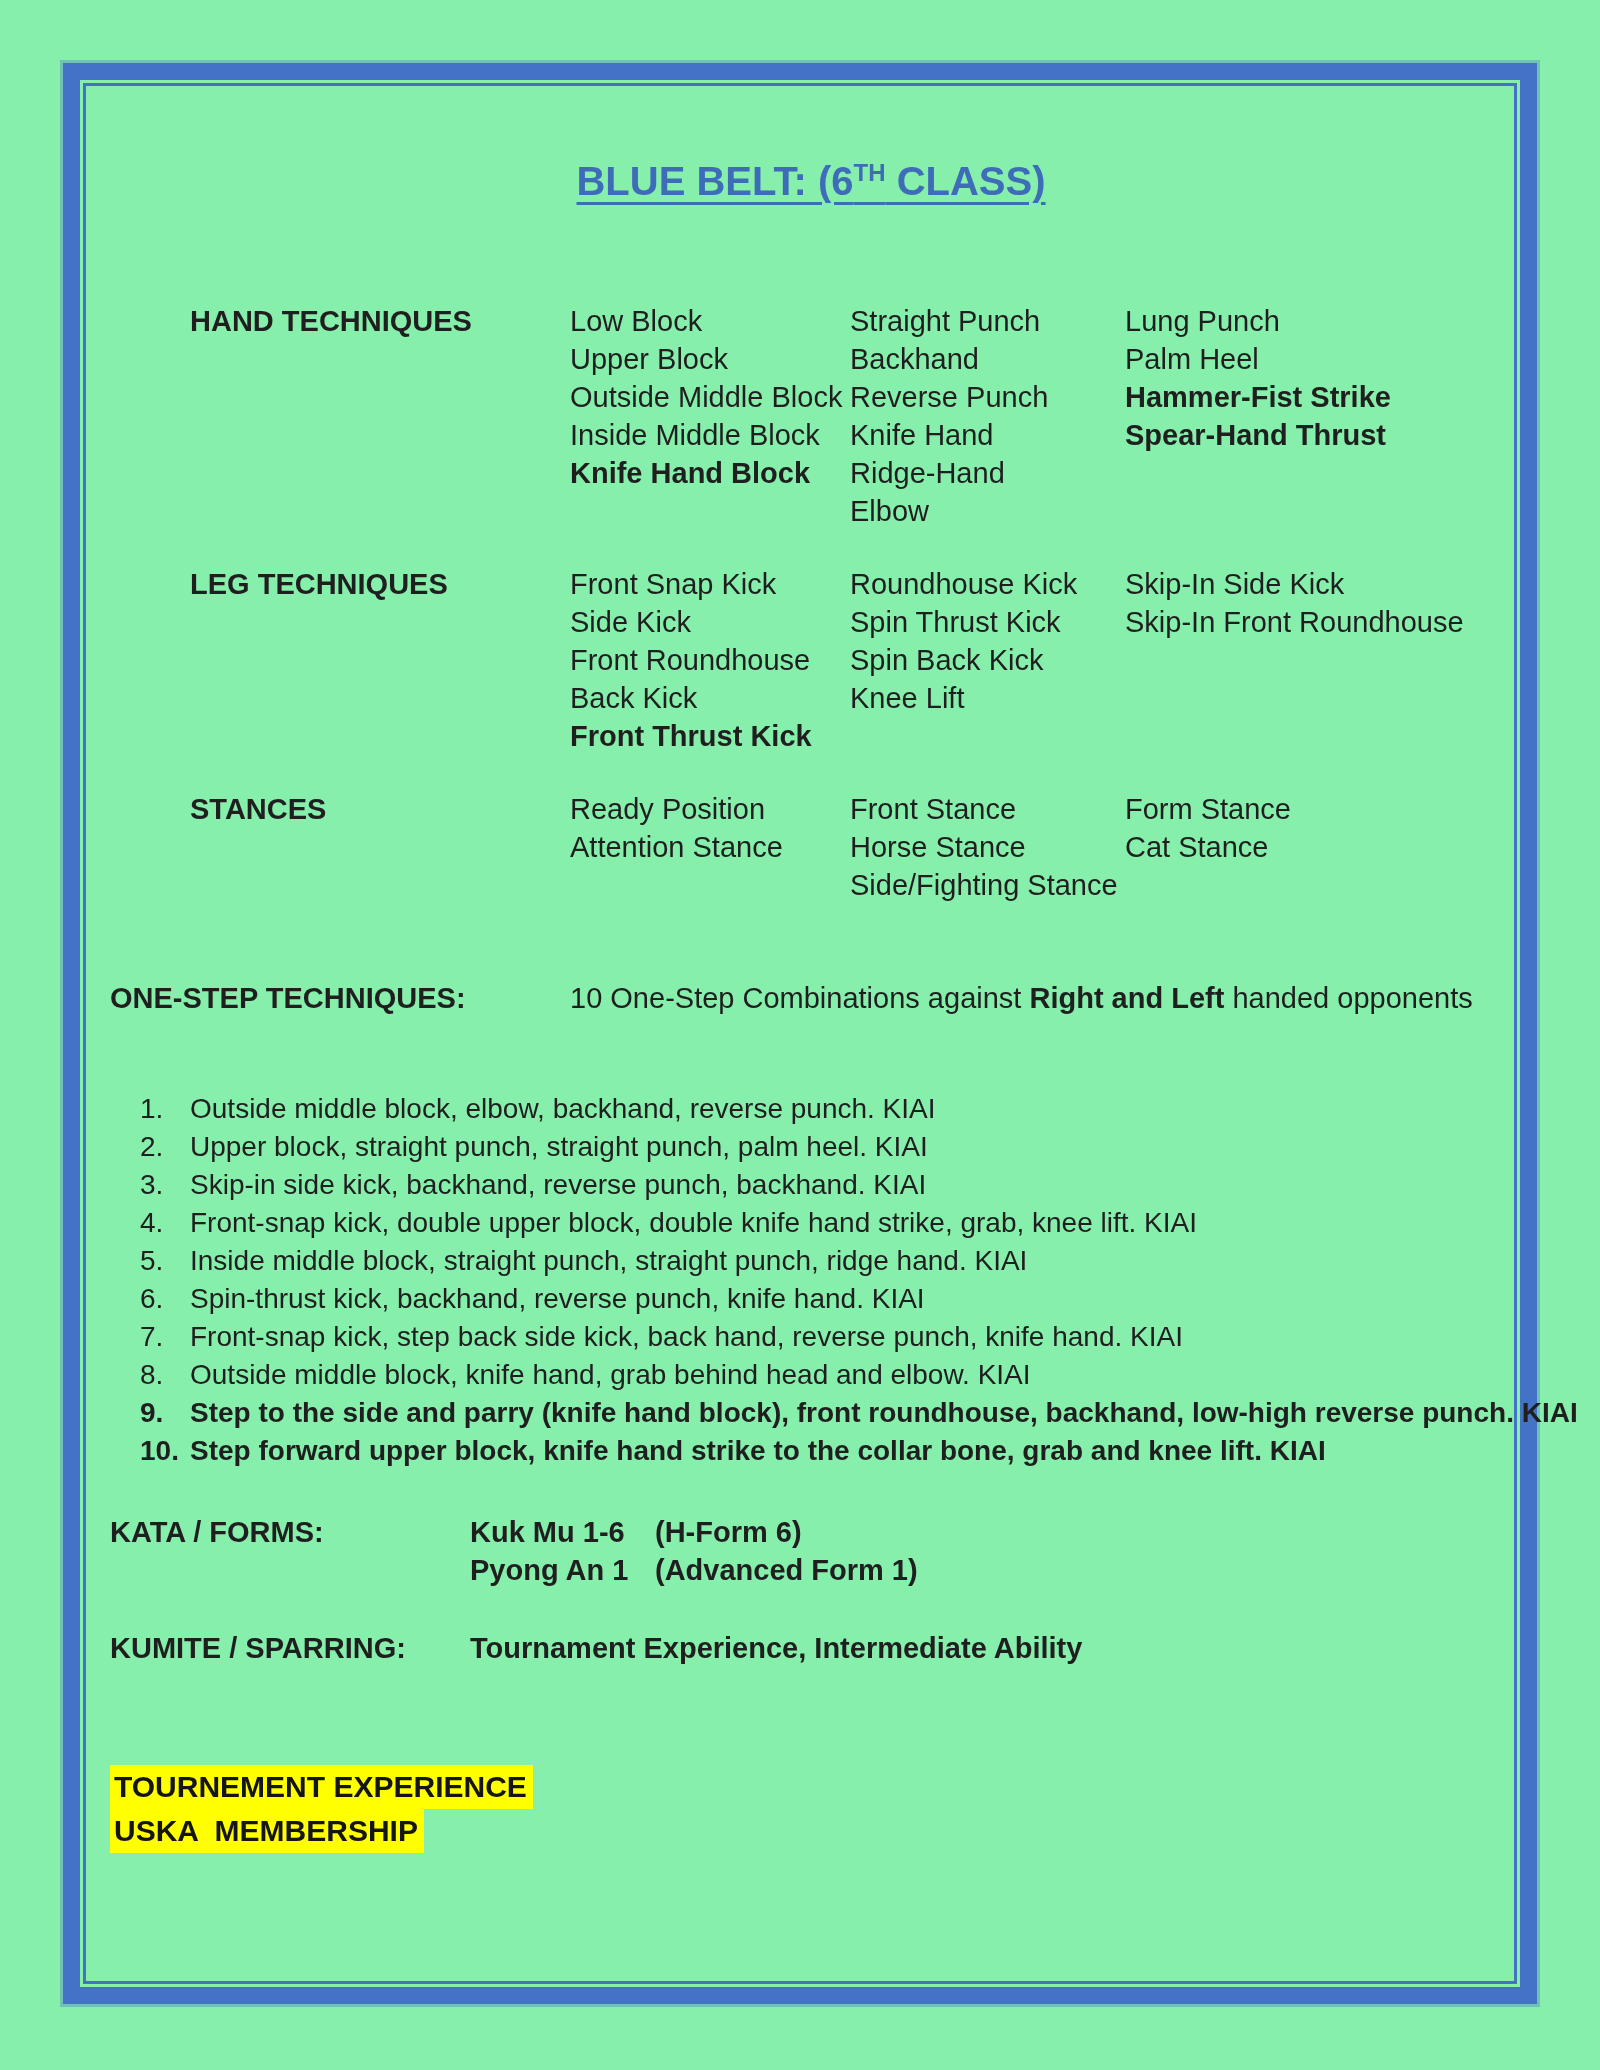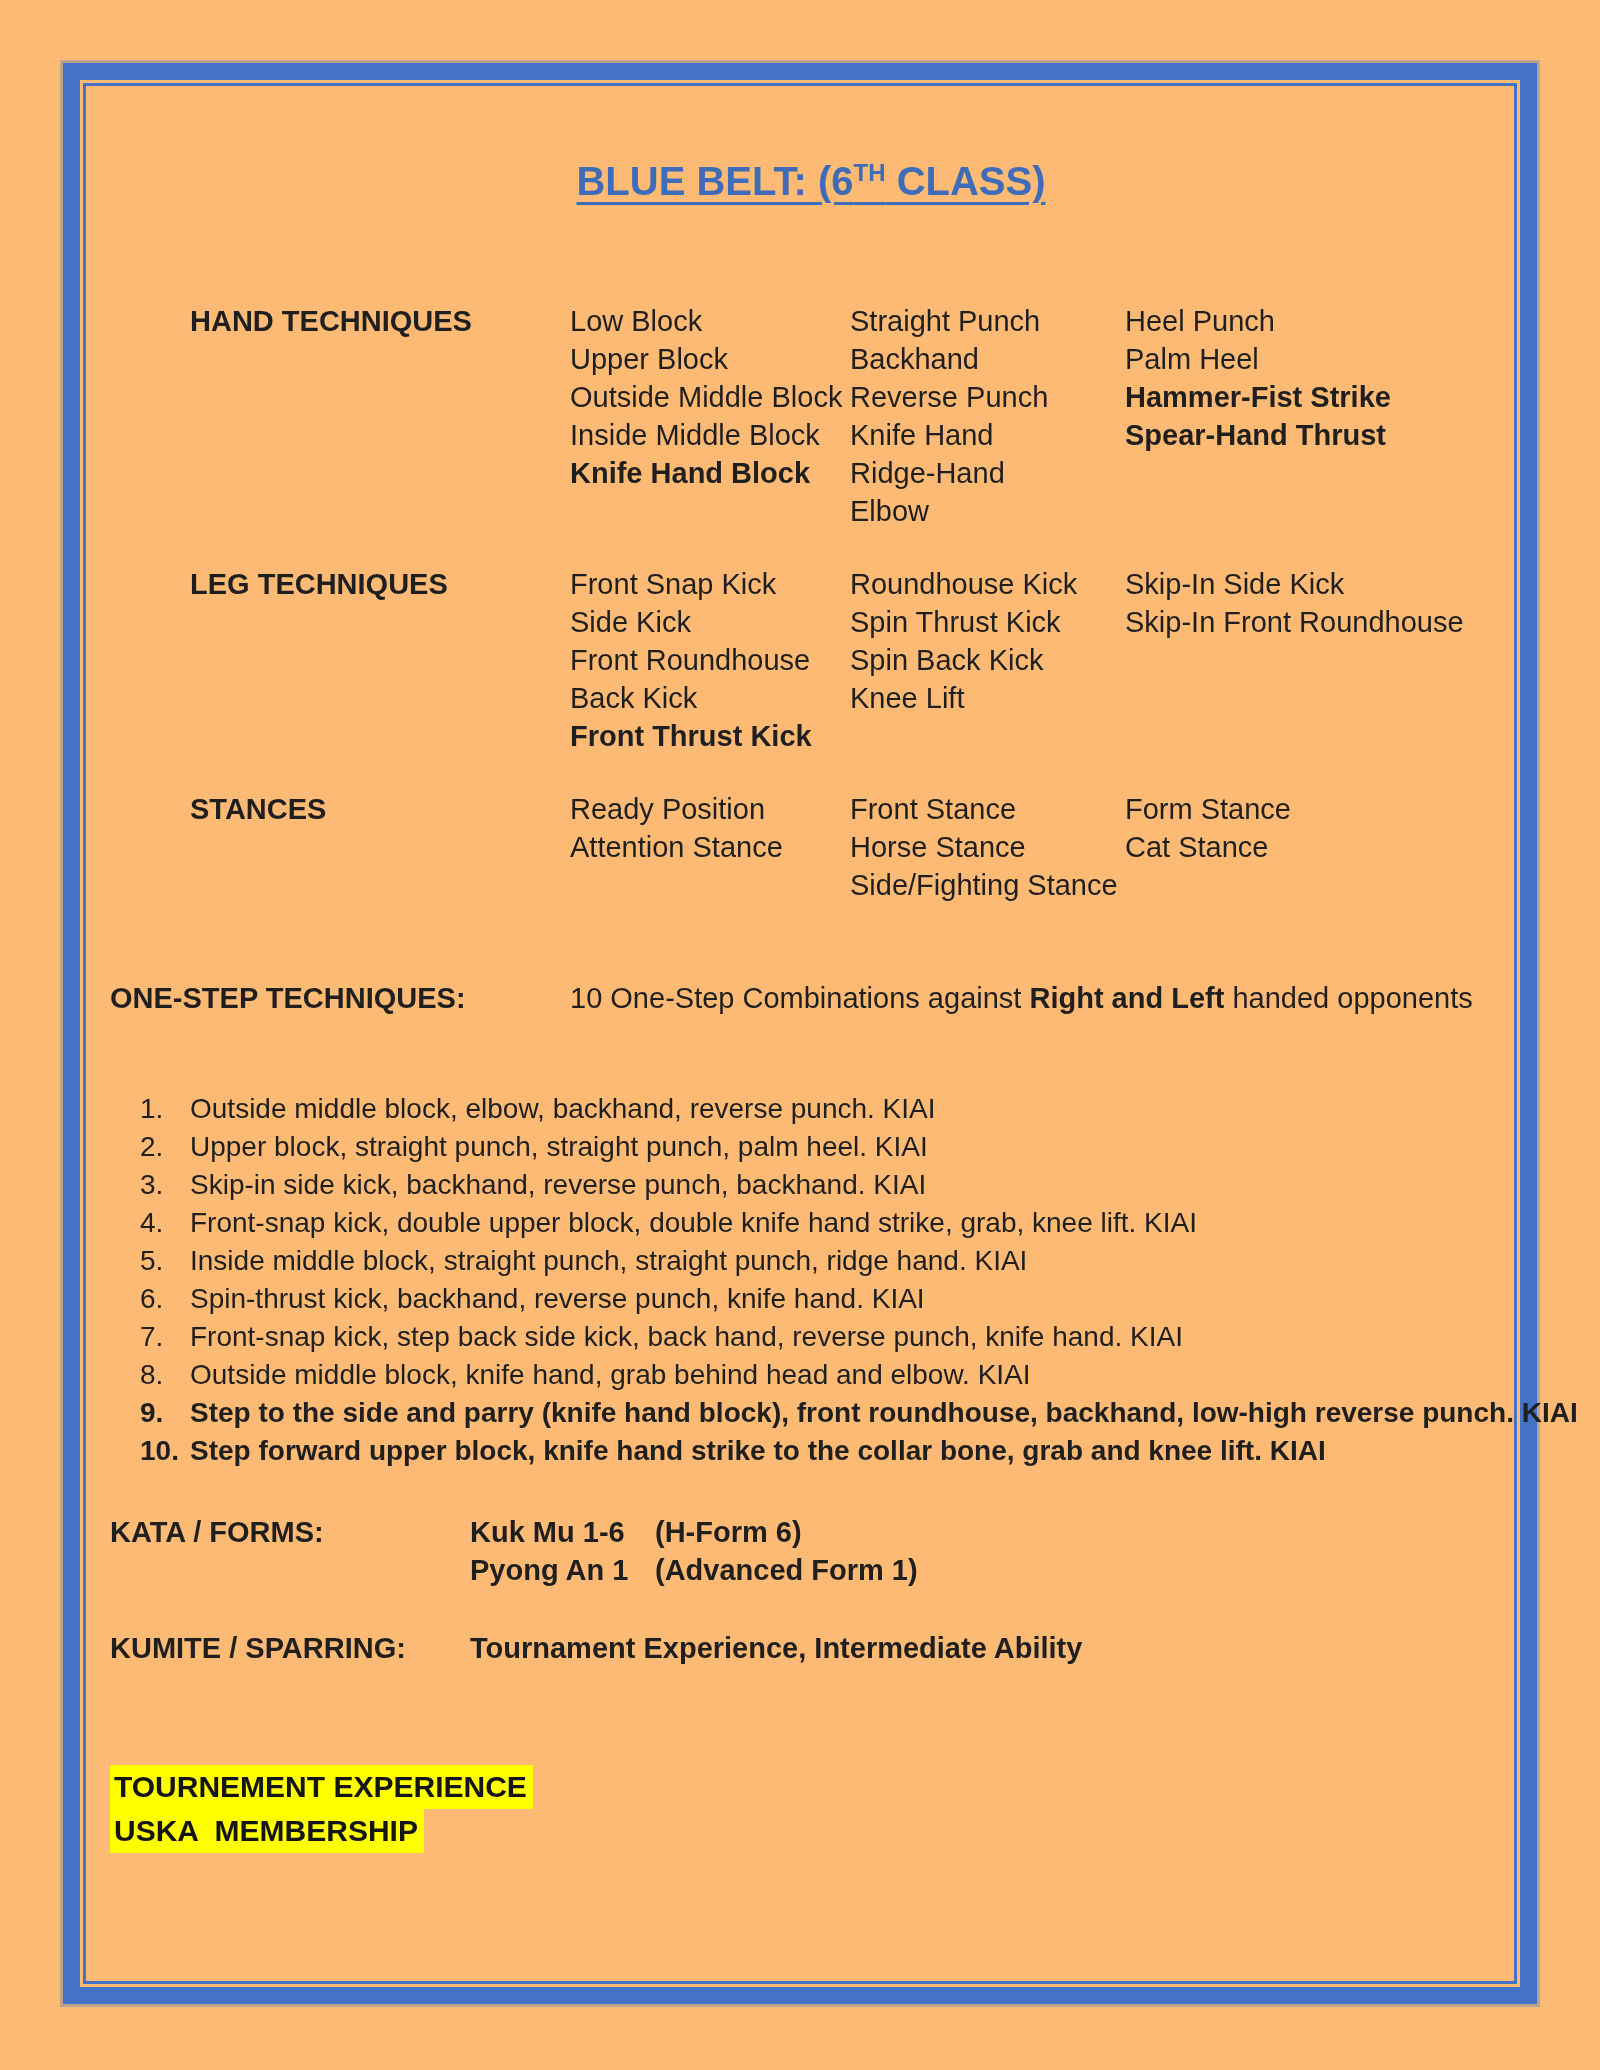--- a/index.html
+++ b/index.html
@@ -1,20 +1,20 @@
 <!DOCTYPE html>
 <html><head>
 <meta charset="utf-8">
 <style>
   html, body { margin: 0; padding: 0; background: #ffffff; }
   .page {
     position: relative;
     width: 1600px;
     height: 2070px;
-    background: #fdba74;
+    background: #86efac;
     font-family: "Liberation Sans", sans-serif;
     color: #1f1f1f;
     overflow: hidden;
   }
   
   .border-outer {
     position: absolute;
     left: 63px; top: 63px; right: 63px; bottom: 66px;
     border: 17px solid #4472C4;
     box-shadow: 0 0 0 3px rgba(68,114,196,0.35);
@@ -128,21 +128,21 @@
     </div>
     <div class="col col-b">
       <div class="item">Straight Punch</div>
       <div class="item">Backhand</div>
       <div class="item">Reverse Punch</div>
       <div class="item">Knife Hand</div>
       <div class="item">Ridge-Hand</div>
       <div class="item">Elbow</div>
     </div>
     <div class="col col-c">
-      <div class="item">Heel Punch</div>
+      <div class="item">Lung Punch</div>
       <div class="item">Palm Heel</div>
       <div class="item bold">Hammer-Fist Strike</div>
       <div class="item bold">Spear-Hand Thrust</div>
     </div>
   </section>
 
   <section class="group leg-group">
     <div class="g-label">LEG TECHNIQUES</div>
     <div class="col col-a">
       <div class="item">Front Snap Kick</div>

